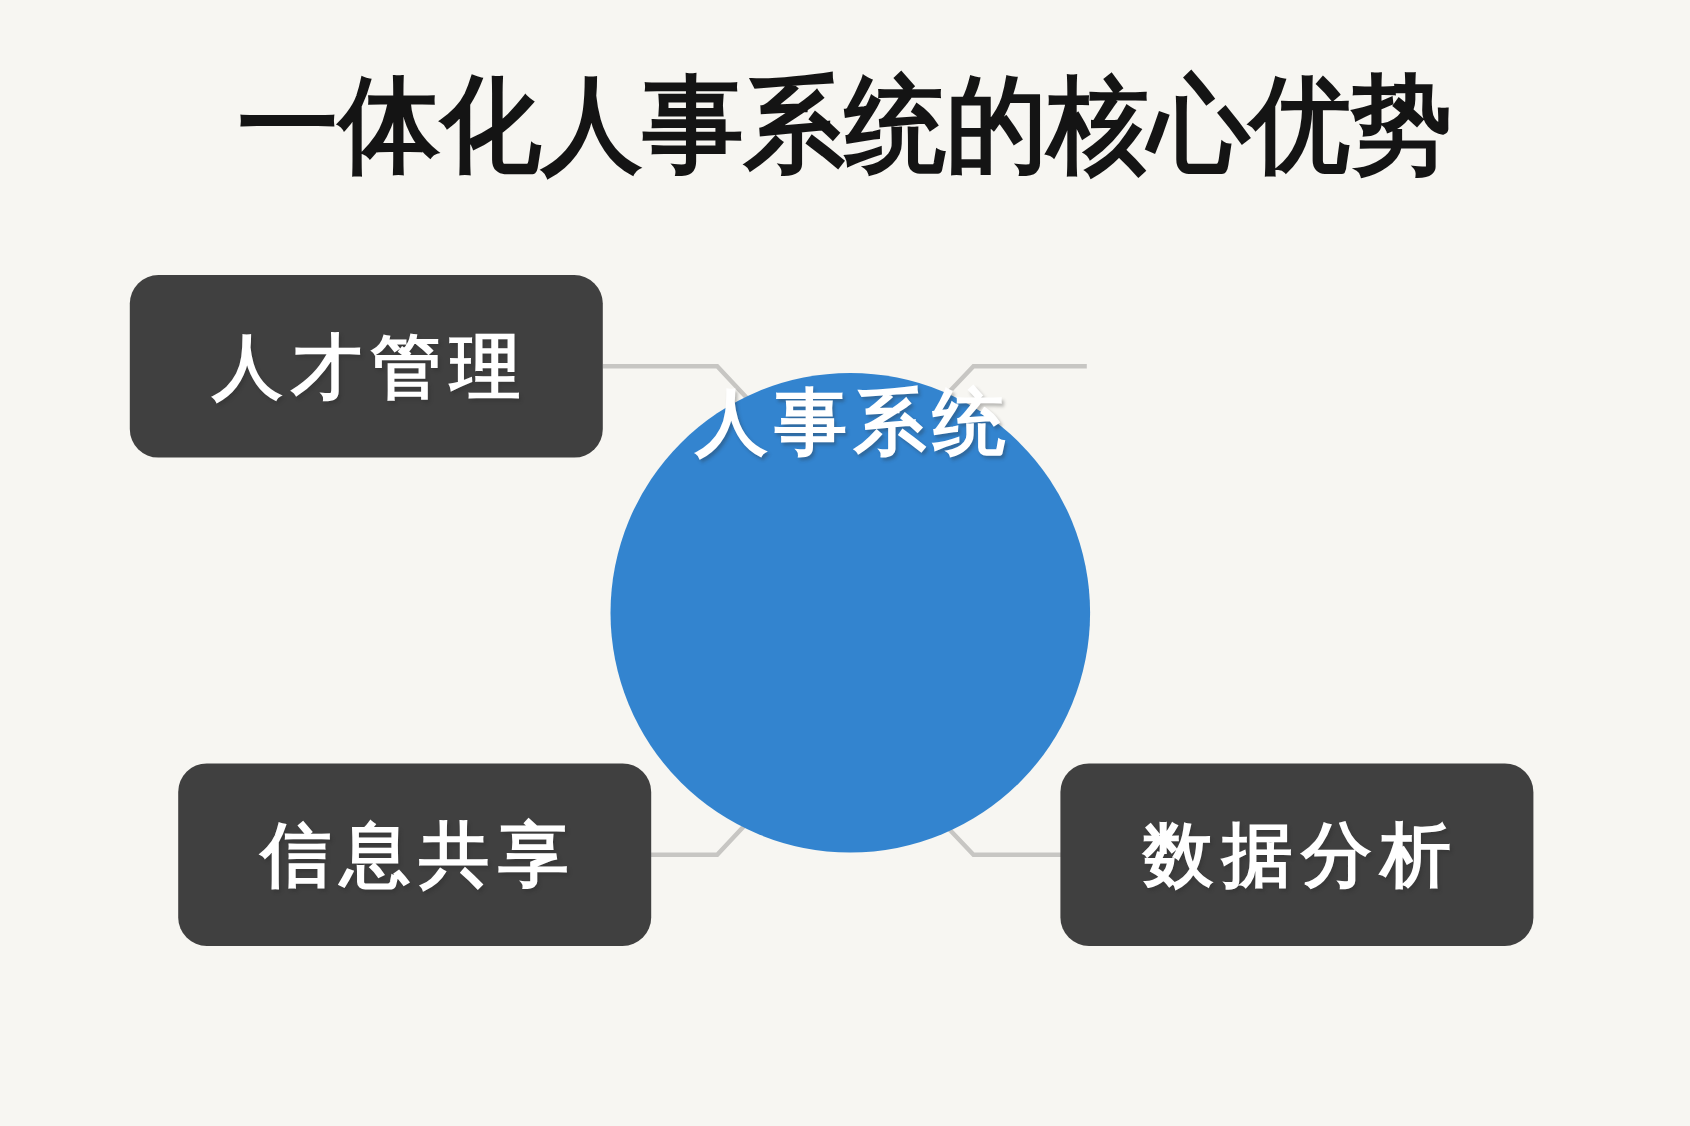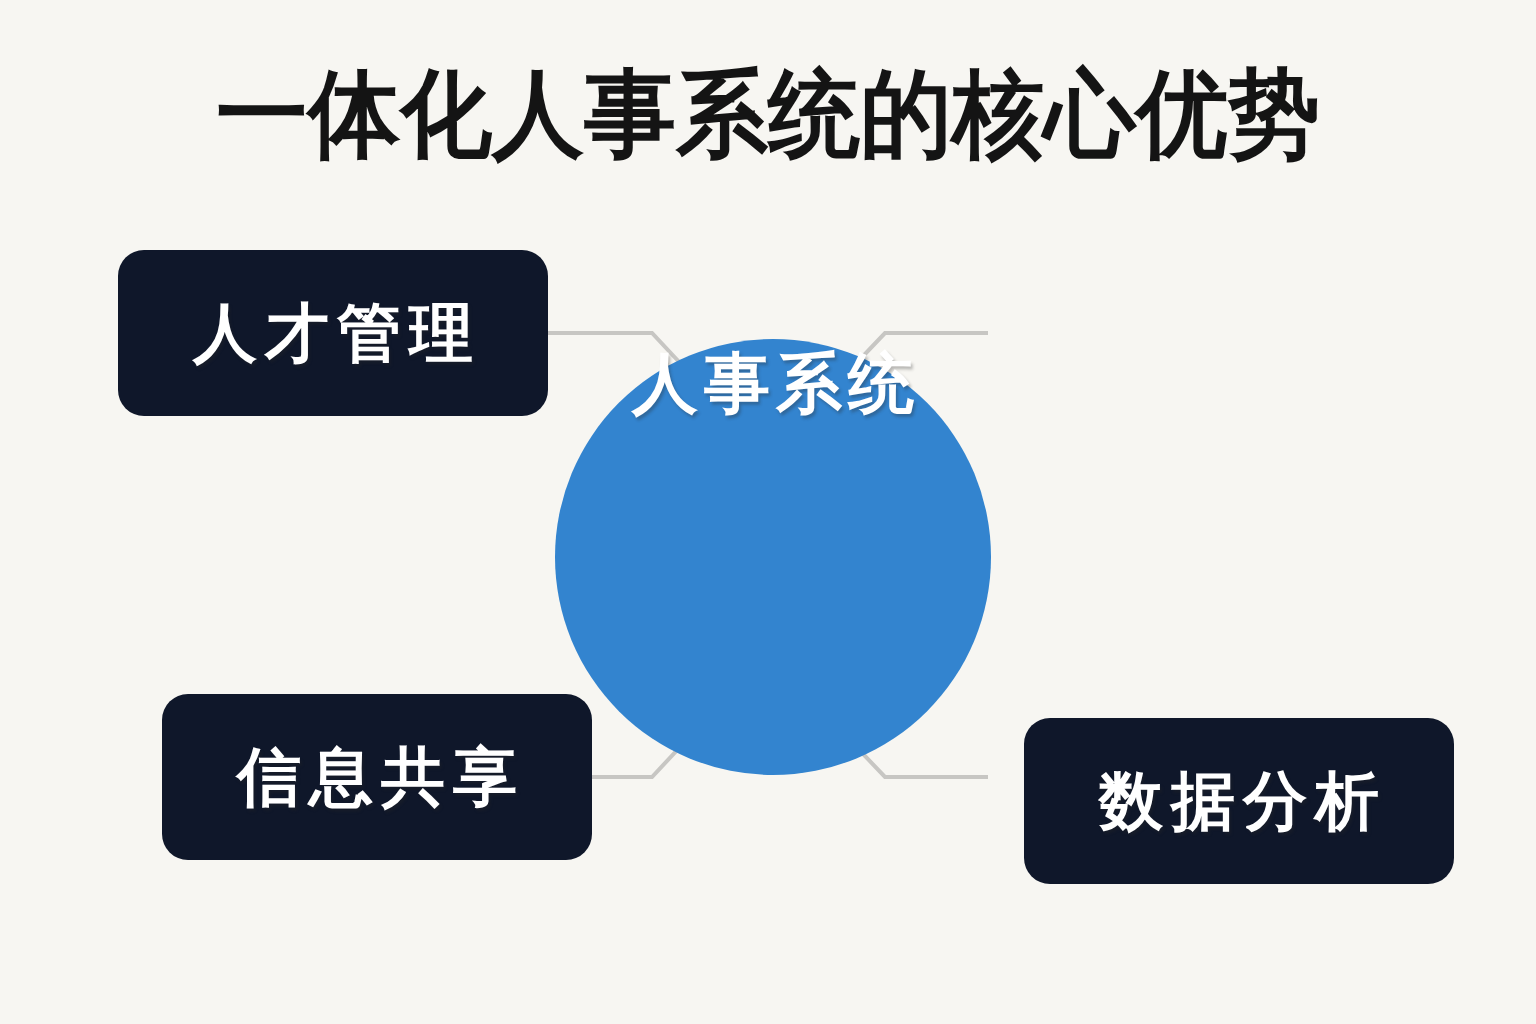--- a/index.html
+++ b/index.html
@@ -38,39 +38,39 @@
   }
   .connectors polyline {
     fill: none;
     stroke: #c7c6c3;
     stroke-width: 4;
   }
   .node {
     position: absolute;
     width: 430px;
     height: 166px;
-    background: #0f172a;
+    background: #404040;
     border-radius: 26px;
     display: flex;
     align-items: center;
     justify-content: center;
   }
   .node span, .center-circle span {
     color: #ffffff;
     font-weight: bold;
     font-size: 64px;
     letter-spacing: 8px;
     text-indent: 8px;
     text-shadow: 2px 3px 3px rgba(40,40,40,0.30);
     white-space: nowrap;
   }
   .node.tl { left: 118px; top: 250px; }
   .node.tr { left: 988px; top: 250px; }
   .node.bl { left: 118px; top: 694px; margin-left: 44px; }
-  .node.br { left: 1024px; top: 694px; margin-top: 24px; }
+  .node.br { left: 964px; top: 694px; }
   .center-circle {
     position: absolute;
     left: 555px;
     top: 339px;
     width: 436px;
     height: 436px;
     border-radius: 50%;
     background: #3384cf;
     display: flex;
     align-items: flex-start;

